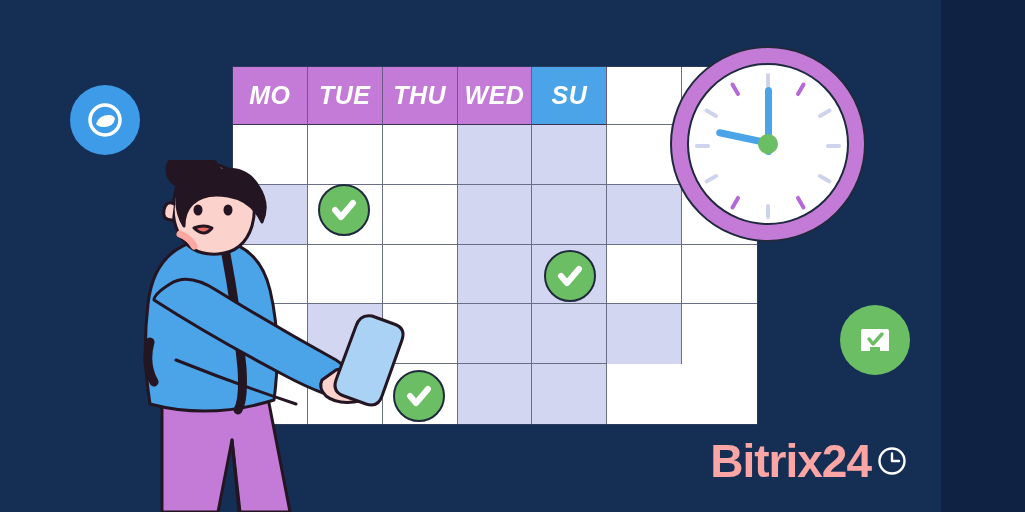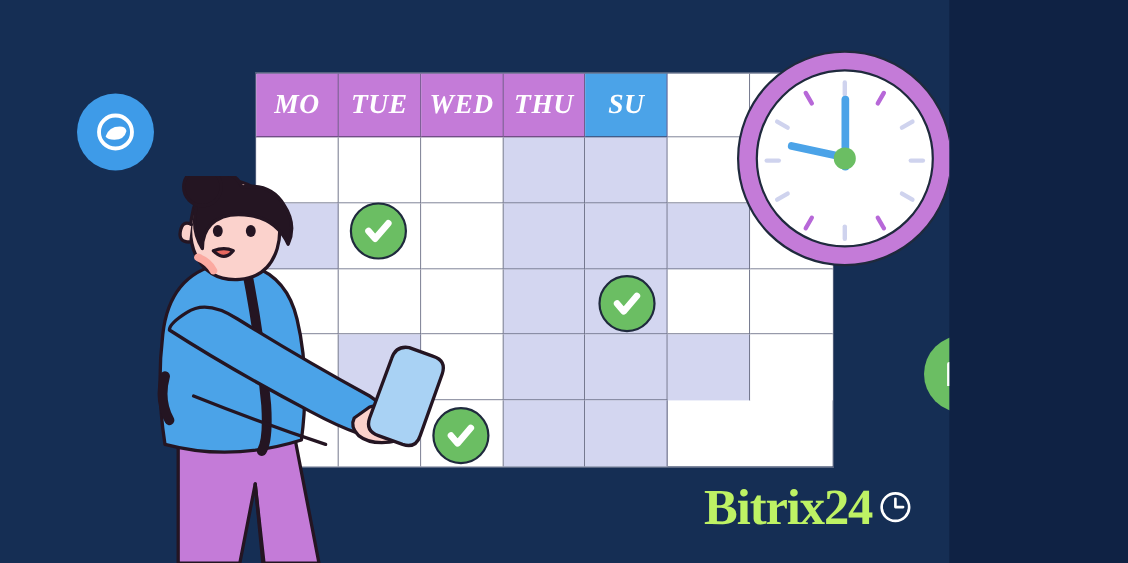--- a/index.html
+++ b/index.html
@@ -2,25 +2,25 @@
 <html><head>
 <meta charset="utf-8">
 <style>
   html, body {
     margin: 0;
     padding: 0;
     background: #0f2244;
   }
   #stage {
     position: relative;
-    width: 863px;
+    width: 941px;
     height: 512px;
     overflow: hidden;
     background: #152E54;
-    font-family: Liberation Serif, serif;
+    font-family: Liberation Sans, sans-serif;
   }
 
   
   #calendar {
     position: absolute;
     left: 232px;
     top: 66px;
     width: 526px;
     height: 359px;
     border: 1.5px solid #2b3b5e;
@@ -175,37 +175,37 @@
   
   #logo {
     position: absolute;
     right: 34px;
     bottom: 28px;
     display: flex;
     align-items: center;
     gap: 6px;
   }
   #logo-text {
-    color: #bef264;
+    color: #fca5a5;
     font-size: 46px;
     font-weight: bold;
     letter-spacing: -1px;
     line-height: 1;
   }
 </style>
 </head>
 <body>
 
 <div id="stage">
 
   <div id="calendar">
       <div class="hcell purple">MO</div>
       <div class="hcell purple">TUE</div>
+      <div class="hcell purple">THU</div>
       <div class="hcell purple">WED</div>
-      <div class="hcell purple">THU</div>
       <div class="hcell blue">SU</div>
       <div class="cell"></div>
       <div class="cell"></div>
       <div class="cell"></div>
       <div class="cell"></div>
       <div class="cell"></div>
       <div class="cell shade"></div>
       <div class="cell shade"></div>
       <div class="cell"></div>
       <div class="cell"></div>

